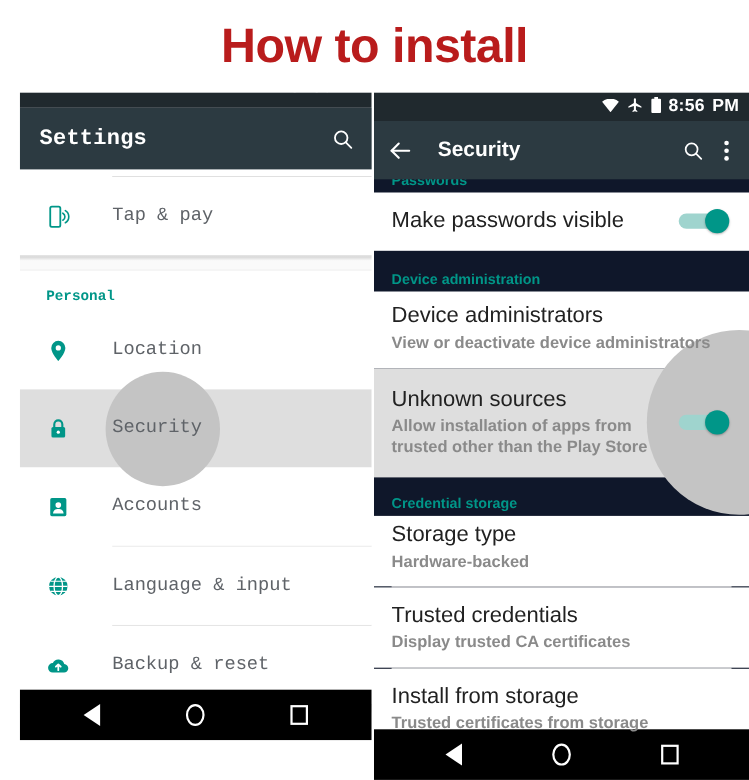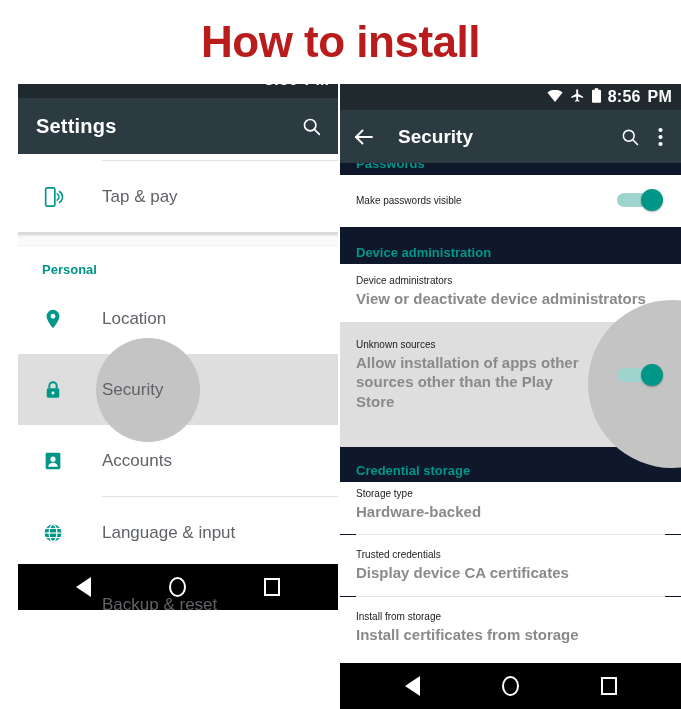--- a/index.html
+++ b/index.html
@@ -37,21 +37,21 @@
     letter-spacing: -0.5px;
     font-family: "Liberation Sans", sans-serif;
   }
 
   
   .panel {
     position: absolute;
     overflow: hidden;
     background: #ffffff;
   }
-  .panel-left  { left: 18px;  top: 84px; width: 320px; height: 526px; }
+  .panel-left  { left: 18px;  top: 84px; width: 320px; height: 589px; font-family: Liberation Mono, monospace; }
   .panel-right { left: 340px; top: 84px; width: 341px; height: 625px; }
 
   
   .statusbar {
     background: #20292e;
     color: #ffffff;
     display: flex;
     align-items: flex-end;
     justify-content: flex-end;
     padding: 0 9px 2px 0;
@@ -161,21 +161,21 @@
   }
   .section-hdr-r.clipped { padding-top: 0; margin-top: -7px; }
 
   .row-r {
     position: relative;
     padding: 11px 16px 12px 16px;
     background: #ffffff;
     min-height: 48px;
   }
   .row-r .title-r {
-    font-size: 10px;
+    font-size: 20px;
     color: #212121;
     position: relative;
     z-index: 2;
   }
   .row-r .sub-r {
     font-size: 15px;
     color: #8a8a8a;
     margin-top: 3px;
     line-height: 1.28;
     position: relative;
@@ -457,51 +457,51 @@
         </div>
       </div>
 
       <div class="section-hdr-r" style="padding-top:18px;">Device administration</div>
 
       <div class="row-r" style="padding-bottom:14px;">
         <div class="title-r">Device administrators</div>
         <div class="sub-r">View or deactivate device administrators</div>
       </div>
 
-      <div class="row-r highlight has-toggle" style="padding-top:17px;padding-bottom:36px;">
+      <div class="row-r highlight has-toggle" style="padding-top:17px;padding-bottom:17px;">
         <div class="ripple-r"></div>
         <div class="texts">
           <div class="title-r">Unknown sources</div>
-          <div class="sub-r" style="max-width:236px;">Allow installation of apps other sources other than the Play Store</div>
+          <div class="sub-r" style="max-width:236px;">Allow installation of apps from trusted other than the Play Store</div>
         </div>
         <div class="switch">
           <div class="track"></div>
           <div class="thumb"></div>
         </div>
       </div>
 
       <div class="section-hdr-r" style="padding-top:16px;">Credential storage</div>
 
       <div class="row-r" style="padding-top:6px;padding-bottom:13px;">
         <div class="title-r">Storage type</div>
         <div class="sub-r">Hardware-backed</div>
       </div>
 
       <div class="divider-r"></div>
 
       <div class="row-r" style="padding-top:14px;padding-bottom:14px;">
         <div class="title-r">Trusted credentials</div>
-        <div class="sub-r">Display device CA certificates</div>
+        <div class="sub-r">Display trusted CA certificates</div>
       </div>
 
       <div class="divider-r"></div>
 
       <div class="row-r" style="padding-top:14px;padding-bottom:10px;">
         <div class="title-r">Install from storage</div>
-        <div class="sub-r">Install certificates from storage</div>
+        <div class="sub-r">Trusted certificates from storage</div>
       </div>
     </div>
 
     <div class="navbar navbar-right" style="position:absolute;bottom:0;left:0;right:0;">
       <div class="nav-btn">
           <span class="nav-back"></span>
         </div>
       <div class="nav-btn">
           <span class="nav-home"></span>
         </div>

